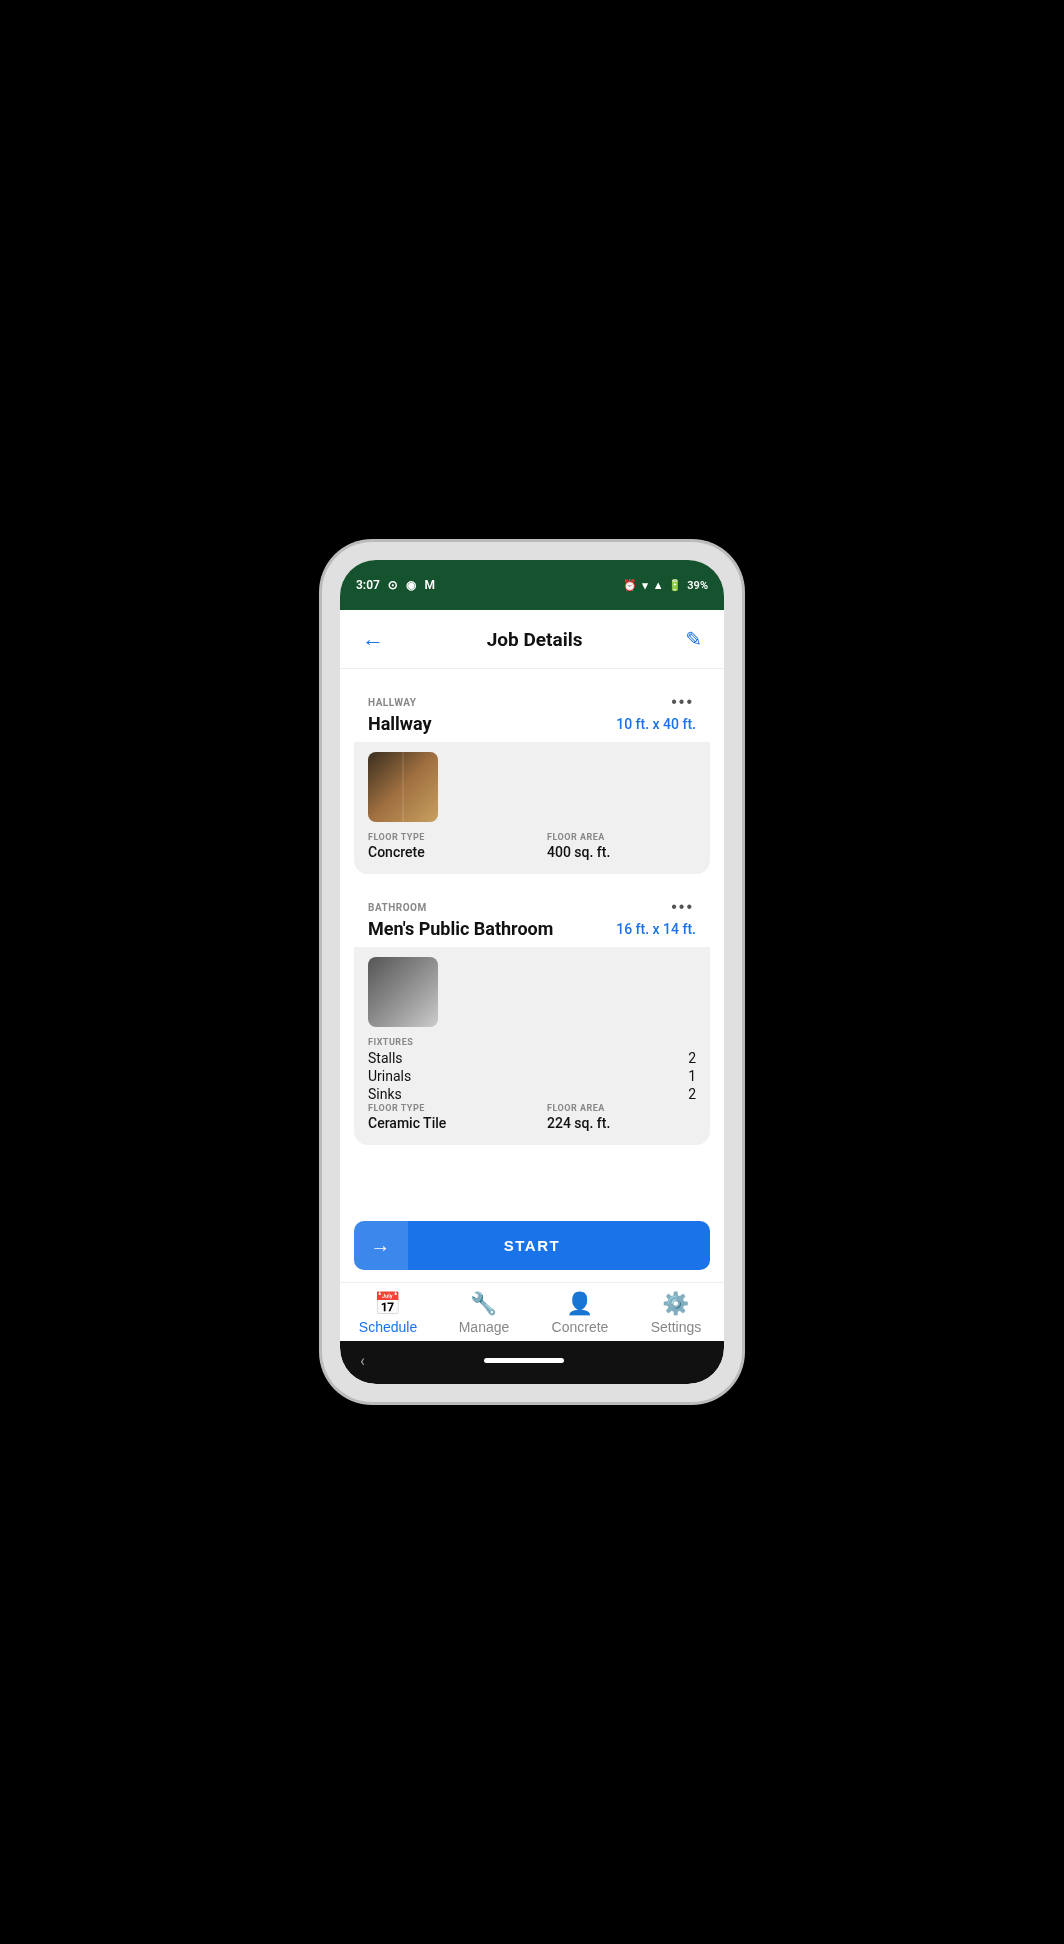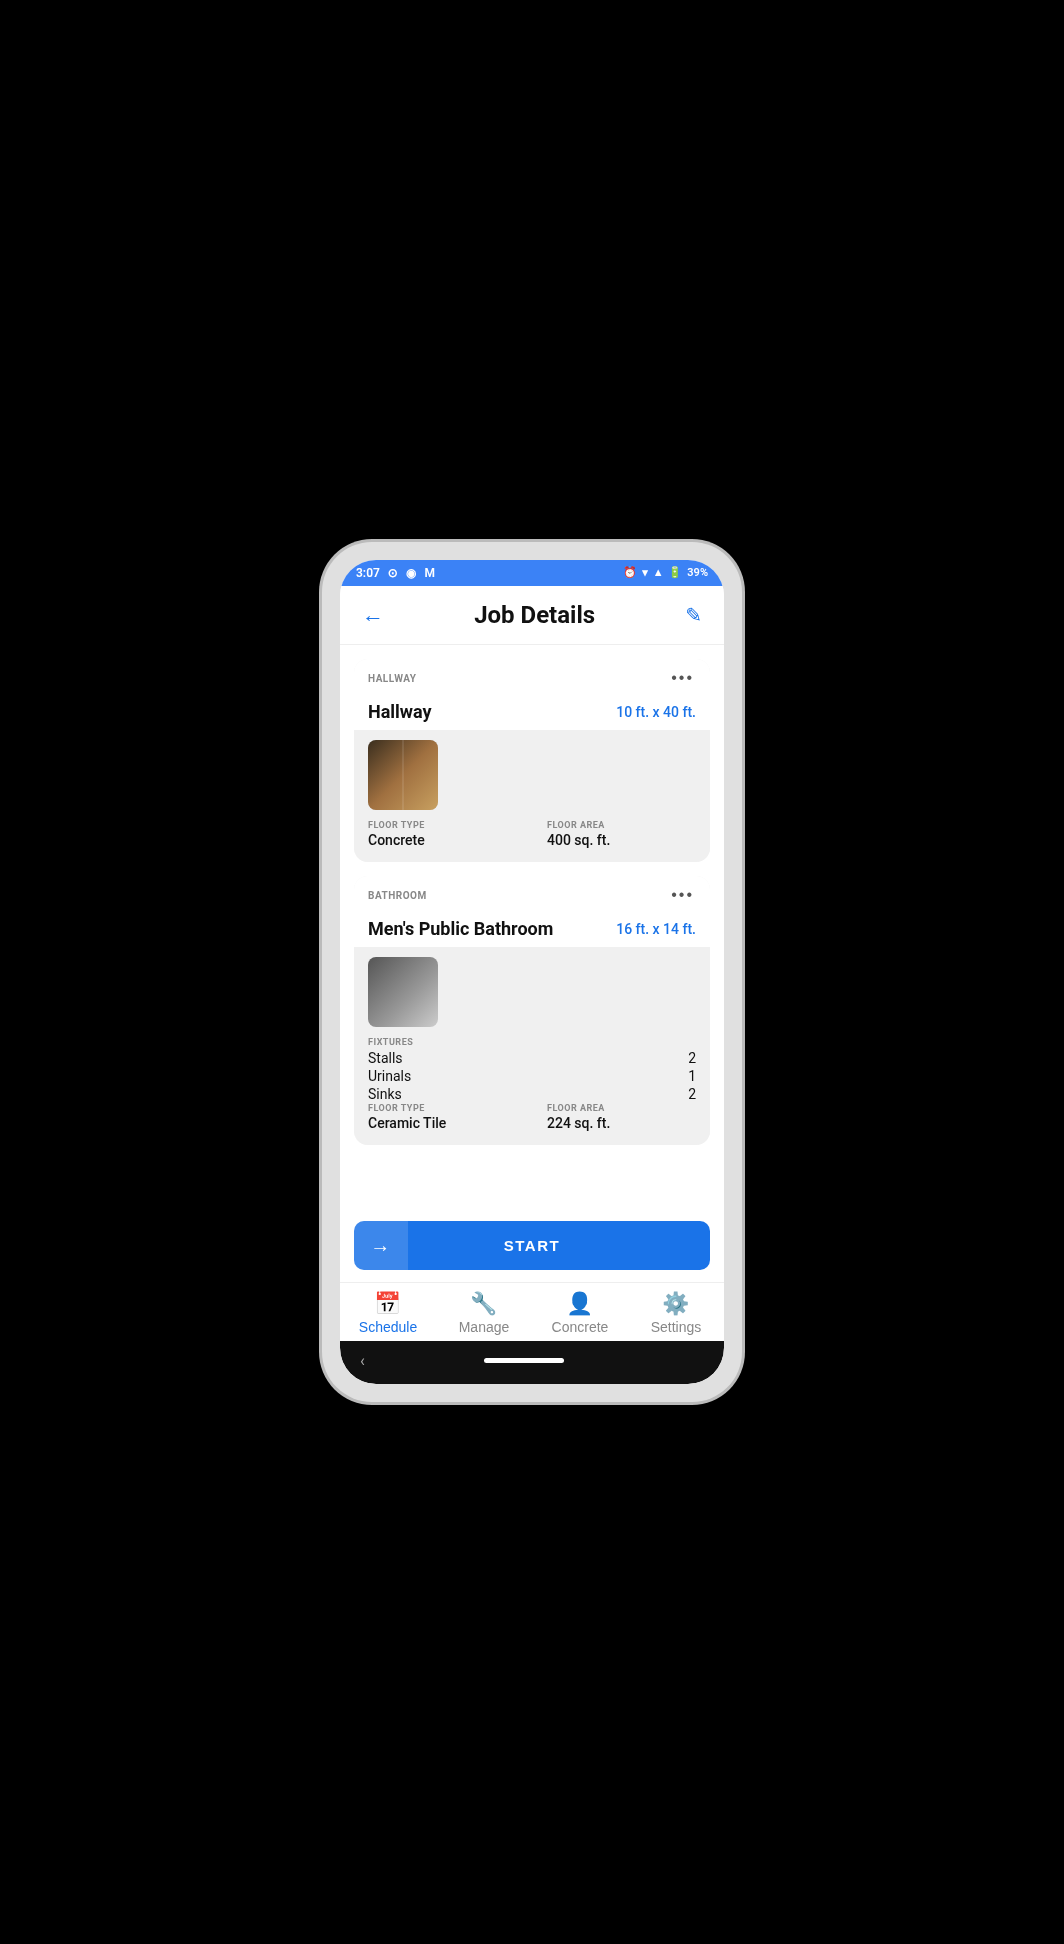--- a/index.html
+++ b/index.html
@@ -26,45 +26,45 @@
     .phone-inner {
       flex: 1;
       background: #fff;
       border-radius: 36px;
       overflow: hidden;
       display: flex;
       flex-direction: column;
     }
     
     .status-bar {
-      background: #3b82f6;
-      display: flex;
-      justify-content: space-between;
-      align-items: flex-start;
-      padding: 6px 16px;
+      background: #14532d;
+      display: flex;
+      justify-content: space-between;
+      align-items: flex-end;
+      padding: 18px 16px;
       color: #fff;
       font-size: 12px;
       font-weight: 600;
       flex-shrink: 0;
     }
     .status-left { display: flex; align-items: center; gap: 8px; }
     .status-right { display: flex; align-items: center; gap: 5px; font-size: 11px; }
     .status-icon { display: inline-block; }
     
     .app-header {
       background: #fff;
       display: flex;
       align-items: center;
       justify-content: space-between;
       padding: 12px 18px;
       border-bottom: 1px solid #eee;
       flex-shrink: 0;
     }
     .header-title {
-      font-size: 24px;
+      font-size: 19px;
       font-weight: 700;
       color: #111;
     }
     .header-btn {
       background: none;
       border: none;
       cursor: pointer;
       padding: 4px;
     }
     .back-arrow {
@@ -113,21 +113,20 @@
       background: #f5f5f5;
       border-radius: 14px;
       margin-bottom: 14px;
       overflow: hidden;
     }
     .area-card-header {
       background: #fff;
       padding: 10px 14px 8px;
       display: flex;
       flex-direction: column;
-      gap: 12px;
     }
     .area-card-top {
       display: flex;
       justify-content: space-between;
       align-items: center;
       margin-bottom: 2px;
     }
     .area-type-label {
       font-size: 10px;
       font-weight: 700;

